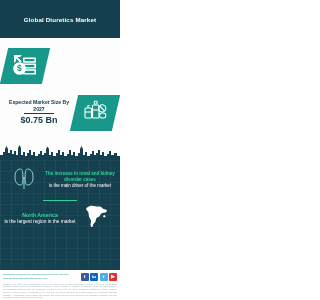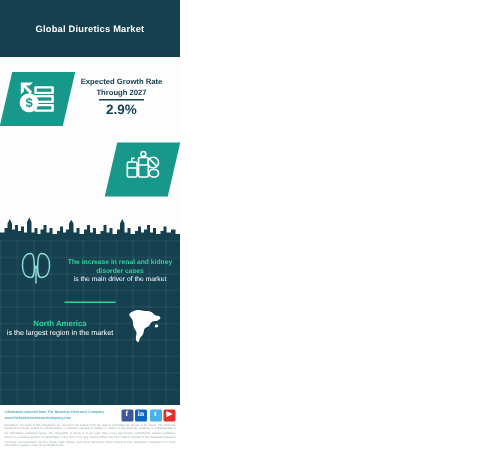--- a/index.html
+++ b/index.html
@@ -239,25 +239,20 @@
                   <rect x="12.6" y="12.9" width="9.8" height="2.2"></rect>
                   <rect x="12.6" y="18.8" width="9.8" height="2.2"></rect>
                 </g>
                 <circle cx="7.5" cy="16.5" r="6.3"></circle>
                 <text x="7.5" y="19.4" font-size="8.6" font-weight="bold" text-anchor="middle" fill="#17988a" font-family="Liberation Sans, sans-serif">$</text>
               </g>
             </svg>
           </span>
         </div>
       </div>
-      <div class="stat-text">
-        <div class="stat-label">Expected Growth Rate Through 2027</div>
-        <div class="stat-divider"></div>
-        <div class="stat-value">2.9%</div>
-      </div>
     </div>
 
     <div class="stat-row reverse">
       <div class="para-badge">
         <div class="para-inner">
           <span>
             <svg width="26" height="24" viewBox="0 0 26 24">
               <g stroke="#ffffff" stroke-width="1.1" fill="none">
                 <rect x="3" y="9" width="6.5" height="10" rx="1"></rect>
                 <line x1="3" y1="13" x2="9.5" y2="13"></line>
@@ -266,20 +261,25 @@
                 <circle cx="20.2" cy="9.4" r="3.6"></circle>
                 <line x1="17.8" y1="7" x2="22.6" y2="11.8"></line>
                 <rect x="17.6" y="14" width="6.2" height="5" rx="2.5"></rect>
                 <path d="M6 9 L6 6.5 L7.8 6.5"></path>
                 <circle cx="13.7" cy="3.6" r="1.6"></circle>
               </g>
             </svg>
           </span>
         </div>
       </div>
+      <div class="stat-text">
+        <div class="stat-label">Expected Market Size By 2027</div>
+        <div class="stat-divider"></div>
+        <div class="stat-value">$0.75 Bn</div>
+      </div>
     </div>
 
   </div>
 
   <div class="skyline">
     <svg viewBox="0 0 120 16" preserveAspectRatio="none">
       <path fill="#15404f" d="M0,16 L0,11 L3,11 L3,8 L5,8 L5,5 L6.5,2 L8,5 L8,9 L10,9 L10,6 L12,6 L12,10 L14,10 L14,7 L16,7 L16,11 L18,11 L18,4 L19.5,1 L21,4 L21,11 L23,11 L23,8 L25,8 L25,12 L27,12 L27,9 L29,9 L29,6 L31,6 L31,11 L33,11 L33,8 L35,8 L35,12 L38,12 L38,10 L40,10 L40,7 L42,7 L42,11 L44,11 L44,9 L46,9 L46,5 L47.5,2.5 L49,5 L49,11 L51,11 L51,8 L53,8 L53,12 L56,12 L56,9 L58,9 L58,6 L60,6 L60,11 L62,11 L62,8 L64,8 L64,12 L67,12 L67,10 L69,10 L69,6 L71,6 L71,11 L73,11 L73,8 L75,8 L75,12 L78,12 L78,9 L80,9 L80,5 L81.5,2 L83,5 L83,11 L85,11 L85,8 L87,8 L87,12 L90,12 L90,10 L92,10 L92,7 L94,7 L94,11 L96,11 L96,9 L98,9 L98,6 L100,6 L100,11 L102,11 L102,8 L104,8 L104,12 L107,12 L107,10 L109,10 L109,7 L111,7 L111,11 L114,11 L114,9 L117,9 L117,12 L120,12 L120,16 Z"></path>
     </svg>
   </div>
 

